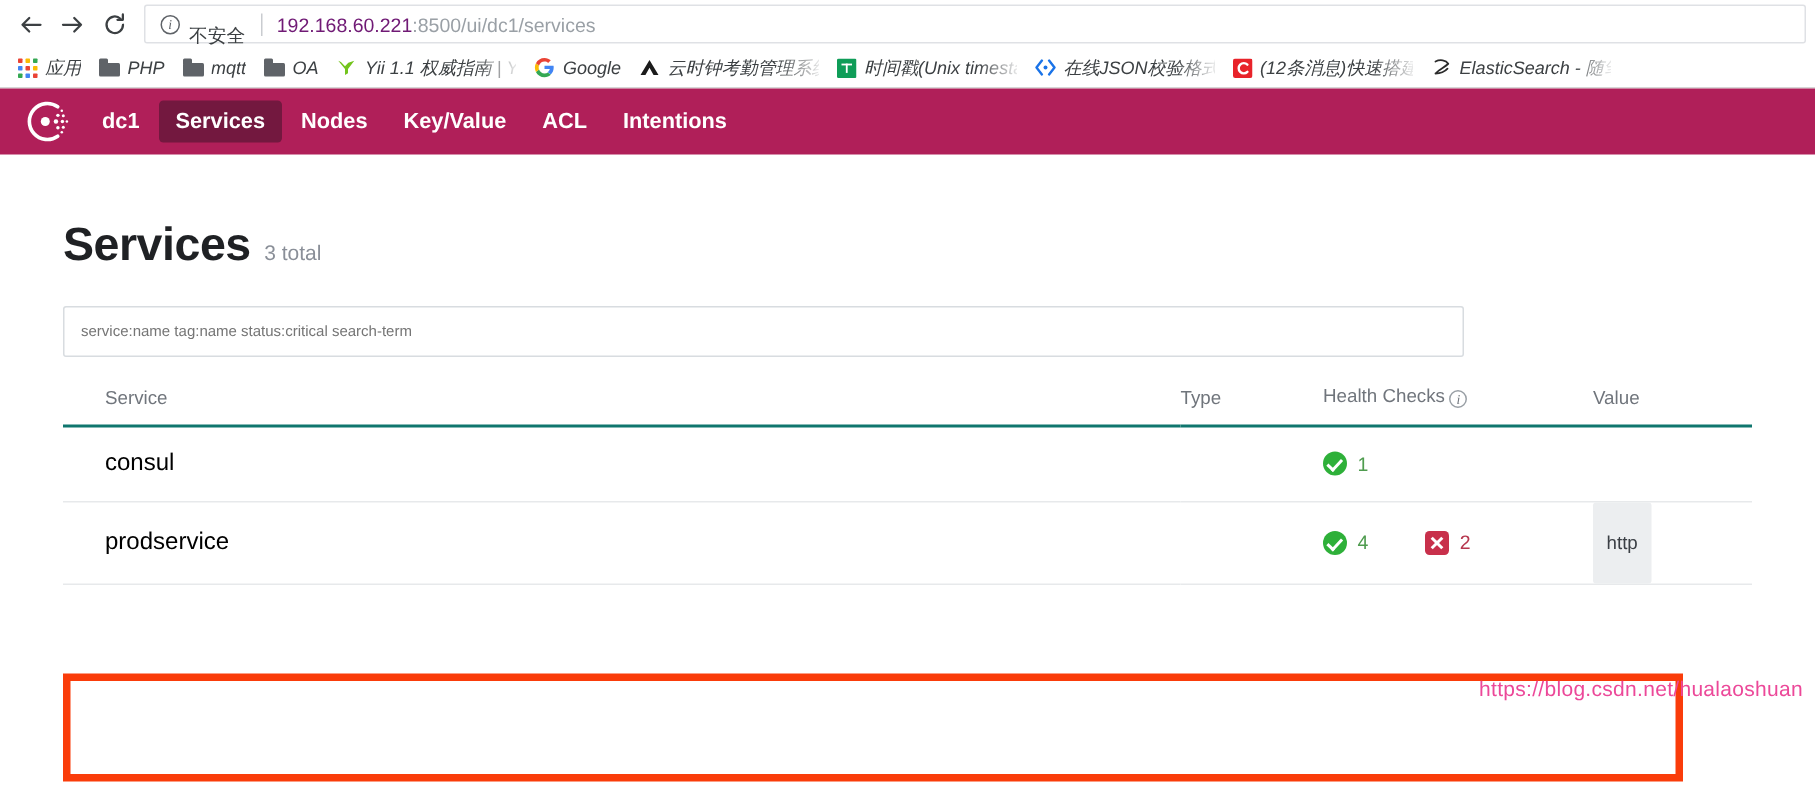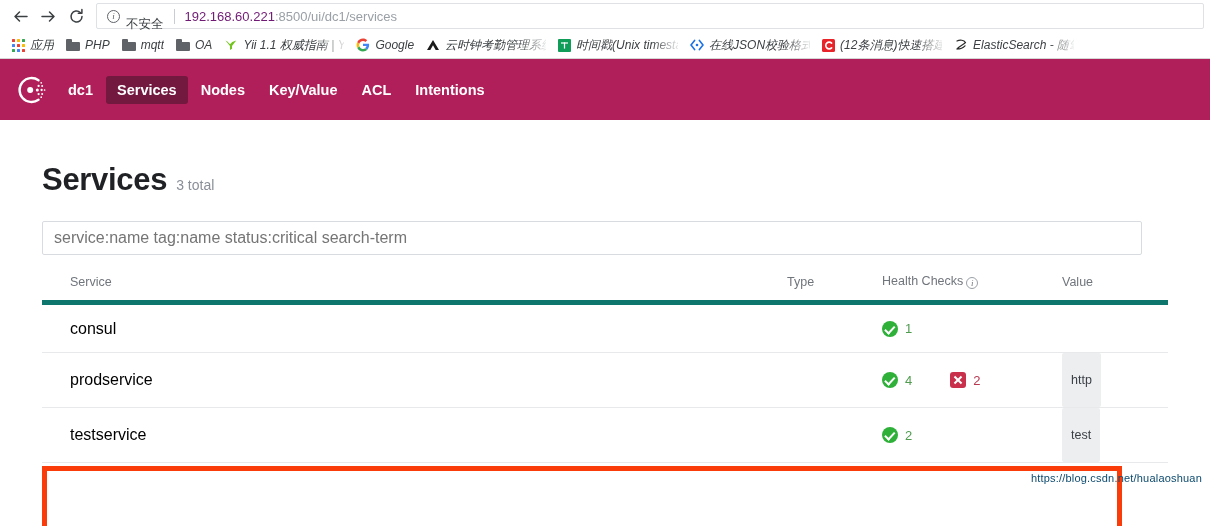--- a/index.html
+++ b/index.html
@@ -127,21 +127,21 @@
   .folder-icon i {
     position: absolute; left: 0; top: 0;
     width: 6px; height: 4px; background: #5f6368; border-radius: 1px 1px 0 0; display:block;
   }
   #bottom-chrome-border {
     height: 1px; background: #d6d6d6; width: 100%;
   }
 
   
   #consul-nav {
-    height: 61px;
+    height: 44px;
     background: #b01f59;
     display: flex;
     align-items: center;
     padding-left: 16px;
   }
   #consul-logo {
     width: 32px; height: 32px;
     flex: 0 0 auto;
     margin-right: 16px;
   }
@@ -174,44 +174,44 @@
     color: #1f2124;
     letter-spacing: -0.3px;
   }
   #page-title-count {
     font-size: 14px;
     color: #8a8f98;
     margin-left: 9px;
   }
   #search-input {
     margin-top: 23px;
-    width: 1100px;
+    width: 934px;
     height: 34px;
     border: 1px solid #d8dce0;
     border-radius: 2px;
-    font-size: 16px;
+    font-size: 10px;
     color: #8d929a;
     padding: 0 11px;
     font-family: "Liberation Sans", sans-serif;
     background: #ffffff;
     outline: none;
   }
   #services-table {
     margin-top: 19px;
     width: 1126px;
     border-collapse: collapse;
     table-layout: fixed;
   }
   #services-table th {
     font-size: 12.5px;
     font-weight: normal;
     color: #70757c;
     text-align: left;
     padding: 0 0 11px 0;
-    border-bottom: 5px solid #0f766e;
+    border-bottom: 2px solid #0f766e;
   }
   #services-table td {
     padding: 0;
     border-bottom: 1px solid #e7e9eb;
     height: 50px;
     vertical-align: middle;
   }
   .col-service { width: 745px; padding-left: 28px !important; }
   .col-type    { width: 95px; margin-left: 25px; }
   .col-health  { width: 180px; }
@@ -280,22 +280,22 @@
     width: 1080px;
     height: 72px;
     border: 5px solid #fa3c0a;
     pointer-events: none;
   }
 
   #watermark {
     position: absolute;
     right: 8px;
     bottom: 10px;
-    font-size: 11px;
-    color: #0c4a6e;
+    font-size: 14px;
+    color: #ec4899;
     letter-spacing: 0.2px;
   }
 </style>
 </head>
 <body>
 
 <div id="browser-chrome">
 
   <div id="toolbar-row">
     <div class="nav-btn">
@@ -493,34 +493,19 @@
               <span class="badge-critical"></span>
               <span class="count-critical">2</span>
             </div>
           </div>
         </td>
         <td class="col-tags">
           <span class="tag-chip">http</span>
         </td>
       </tr>
 
-      <tr>
-        <td class="col-service">testservice</td>
-        <td class="col-type"></td>
-        <td class="col-health">
-          <div class="health-cell">
-            <div class="health-group">
-              <span class="badge-passing"></span>
-              <span class="count-passing">2</span>
-            </div>
-          </div>
-        </td>
-        <td class="col-tags">
-          <span class="tag-chip">test</span>
-        </td>
-      </tr>
     </tbody>
   </table>
 
   <div id="highlight-box"></div>
 
   <div id="watermark">https://blog.csdn.net/hualaoshuan</div>
 </div>
 
 </body></html>

